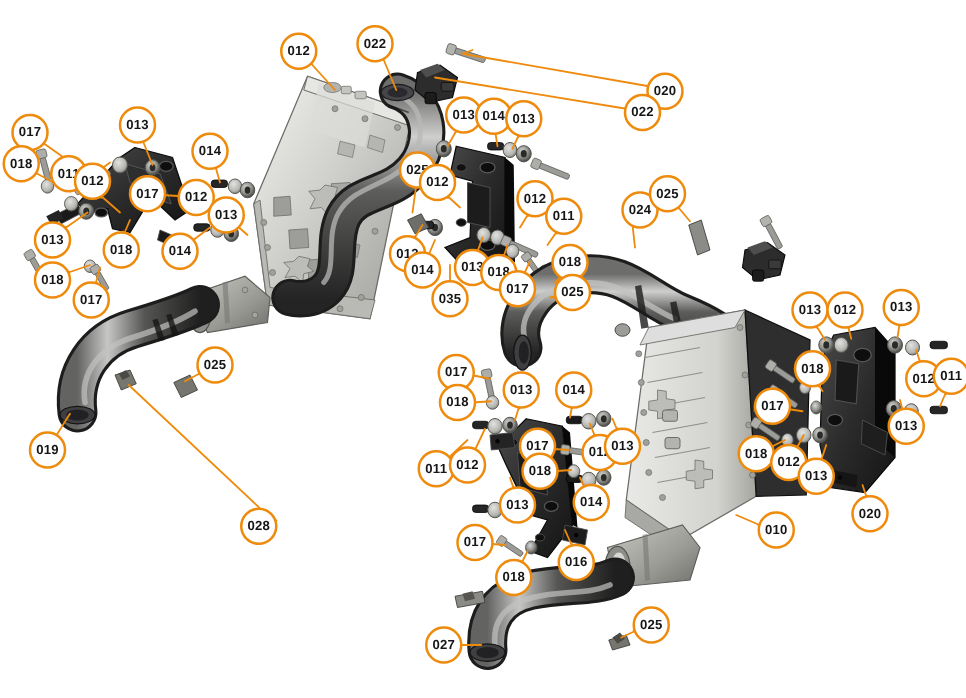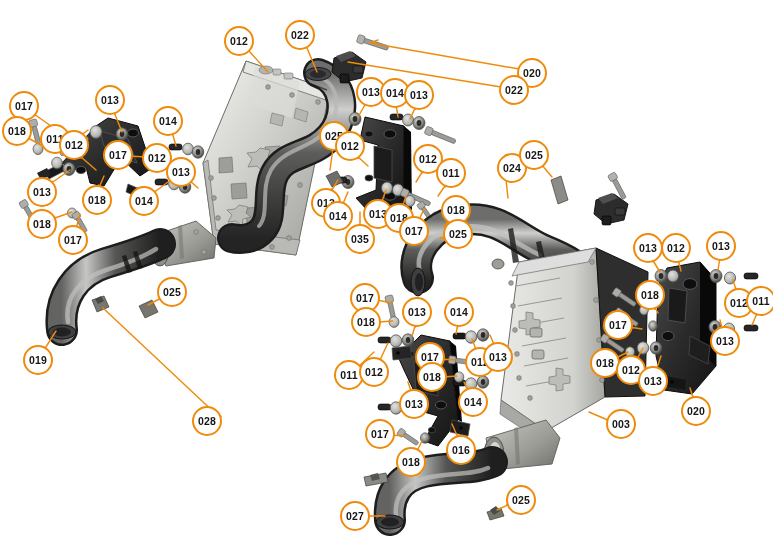--- a/index.html
+++ b/index.html
@@ -514,21 +514,21 @@
       <div class="callout" title="Bushing / grommet" style="left: 721px; top: 246px;">013</div>
       <div class="callout" title="Washer" style="left: 739px; top: 303px;">012</div>
       <div class="callout" title="Bolt" style="left: 761px; top: 301px;">011</div>
       <div class="callout" title="Washer" style="left: 650px; top: 295px;">018</div>
       <div class="callout" title="Screw" style="left: 618px; top: 325px;">017</div>
       <div class="callout" title="Washer" style="left: 605px; top: 363px;">018</div>
       <div class="callout" title="Washer" style="left: 631px; top: 370px;">012</div>
       <div class="callout" title="Bushing / grommet" style="left: 653px; top: 381px;">013</div>
       <div class="callout" title="Bushing / grommet" style="left: 725px; top: 341px;">013</div>
       <div class="callout" title="Mounting bracket (right)" style="left: 696px; top: 411px;">020</div>
-      <div class="callout" title="Charge air cooler (right)" style="left: 621px; top: 424px;">003</div>
+      <div class="callout" title="Charge air cooler (right)" style="left: 621px; top: 424px;">010</div>
       <div class="callout" title="Screw" style="left: 365px; top: 298px;">017</div>
       <div class="callout" title="Washer" style="left: 366px; top: 322px;">018</div>
       <div class="callout" title="Bushing / grommet" style="left: 417px; top: 312px;">013</div>
       <div class="callout" title="Spacer sleeve" style="left: 459px; top: 312px;">014</div>
       <div class="callout" title="Bolt" style="left: 349px; top: 375px;">011</div>
       <div class="callout" title="Washer" style="left: 374px; top: 372px;">012</div>
       <div class="callout" title="Screw" style="left: 430px; top: 357px;">017</div>
       <div class="callout" title="Washer" style="left: 432px; top: 377px;">018</div>
       <div class="callout" title="Washer" style="left: 480px; top: 362px;">012</div>
       <div class="callout" title="Bushing / grommet" style="left: 498px; top: 357px;">013</div>

